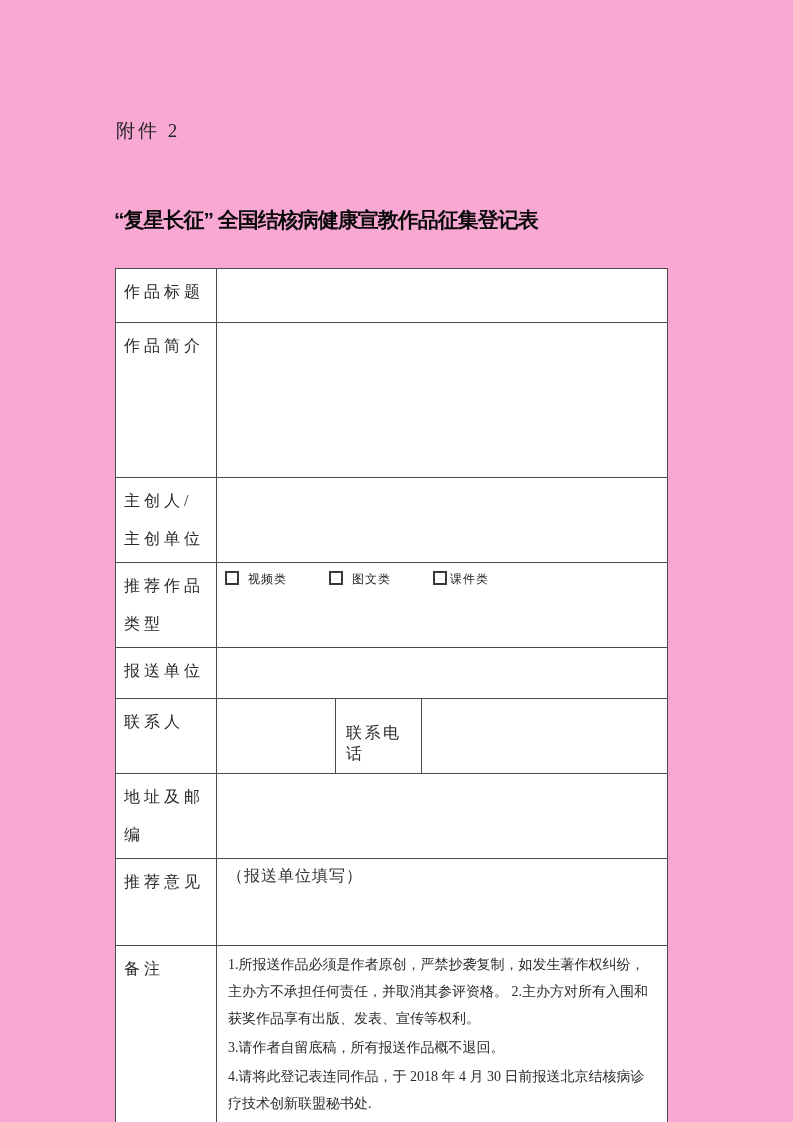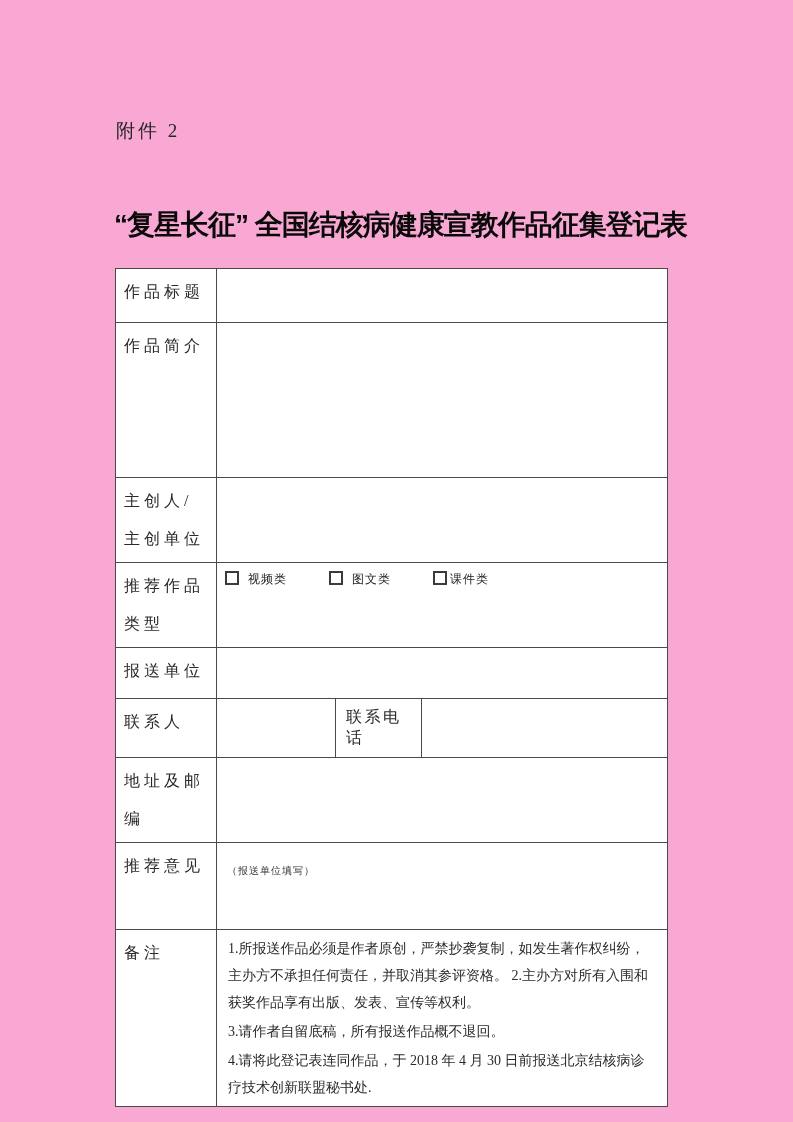--- a/index.html
+++ b/index.html
@@ -15,21 +15,21 @@
 
   .attachment-label {
     position: absolute; left: 116px; top: 118px;
     font-size: 19px; letter-spacing: 3px; color: #262626;
   }
 
   .doc-title {
     position: absolute; left: 114px; top: 206px;
     width: 600px; white-space: nowrap;
     font-family: "Liberation Sans", "DejaVu Sans", sans-serif;
-    font-weight: 900; font-size: 28px; letter-spacing: -1px;
+    font-weight: 900; font-size: 21px; letter-spacing: -1px;
     color: #0a0a0a;
   }
 
   table.reg-table {
     position: absolute; left: 115px; top: 268px;
     width: 552px; table-layout: fixed;
     border-collapse: collapse;
   }
   .reg-table td {
     border: 1px solid #4a4a4a;
@@ -53,25 +53,25 @@
   .cb-box {
     display: inline-block; width: 14px; height: 14px;
     border: 2px solid #3a3a3a; background: #ffffff;
     vertical-align: -2px; margin-right: 9px;
   }
   .option.tight .cb-box { margin-right: 3px; }
 
   
   .phone-label-cell {
     font-size: 16px; letter-spacing: 2.5px;
-    padding: 8px 3px 8px 10px; color: #2a2a2a;
+    padding: 24px 3px 8px 10px; color: #2a2a2a;
   }
 
   
-  .hint-cell { font-size: 10px; letter-spacing: 1px; padding: 21px 10px; color: #333333; }
+  .hint-cell { font-size: 16px; letter-spacing: 1px; padding: 7px 10px; color: #333333; }
 
   
   .remarks-cell { font-size: 14px; line-height: 27px; padding: 3px 9px; color: #2a2a2a; }
   .remarks-cell p { margin: 2px; }
 
   
   tr.r-title   td { height: 54px; }
   tr.r-intro   td { height: 155px; }
   tr.r-creator td { height: 83px; }
   tr.r-type    td { height: 81px; }

